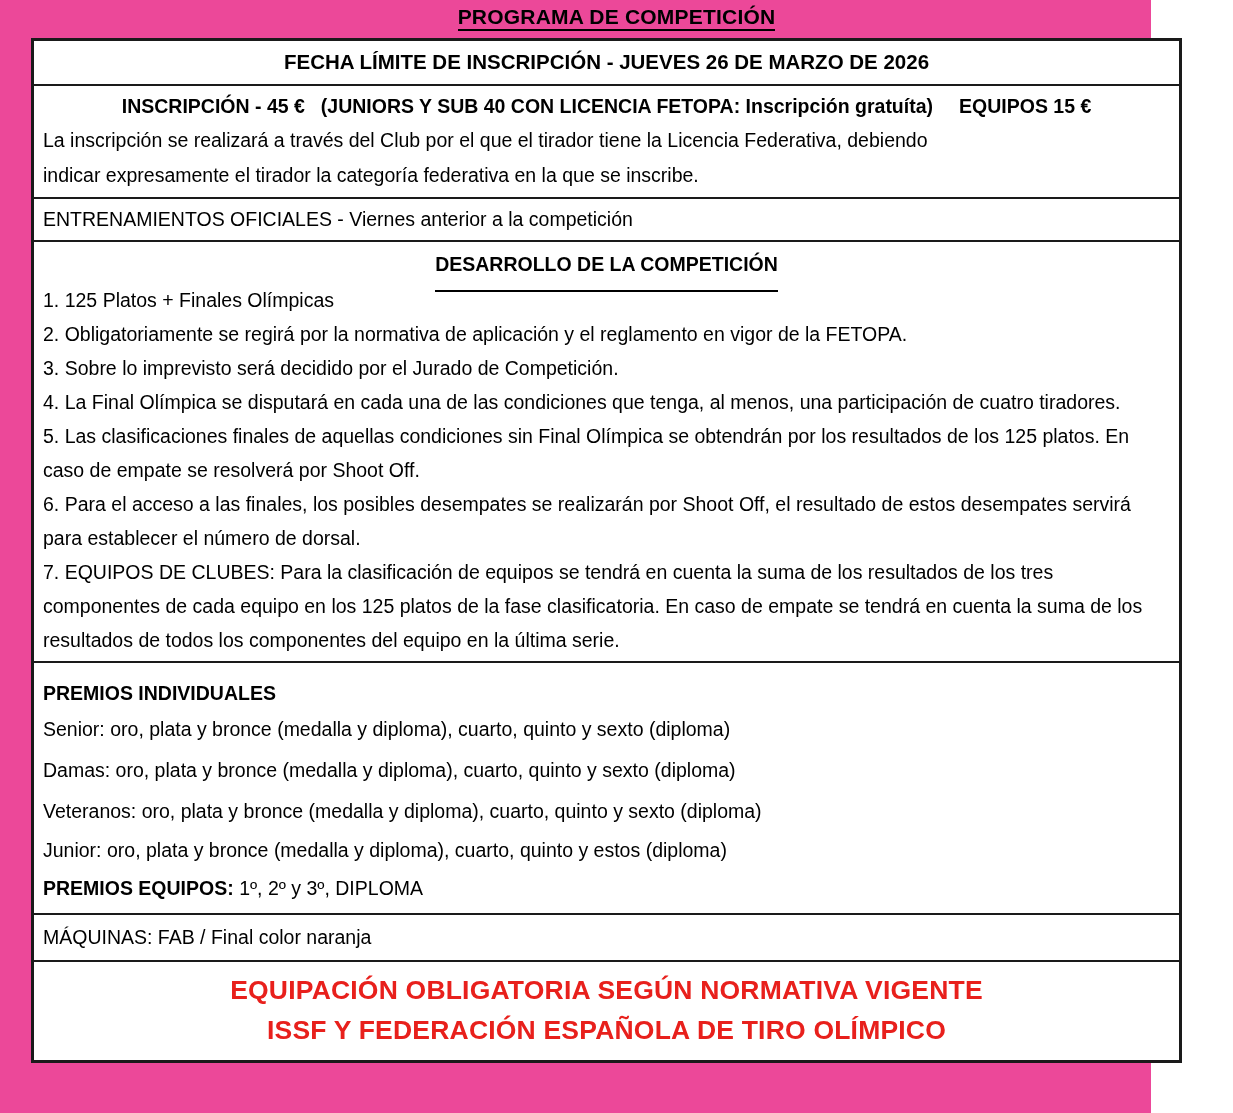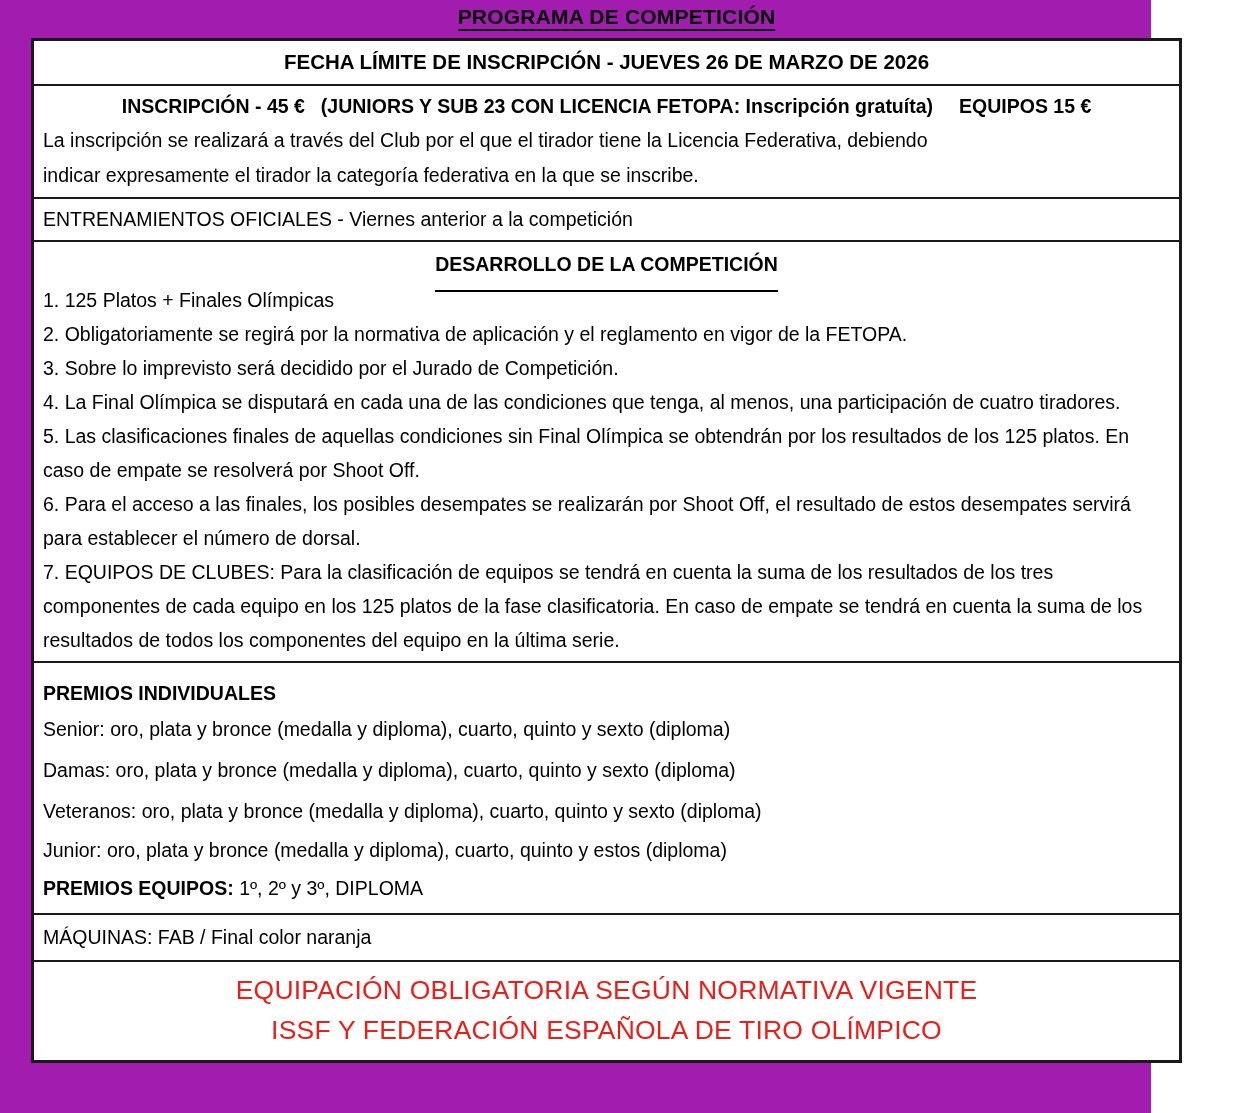--- a/index.html
+++ b/index.html
@@ -12,21 +12,21 @@
     height: 1113px;
     font-family: "Liberation Sans", sans-serif;
     color: #000000;
     overflow: hidden;
   }
 
   .page {
     position: relative;
     width: 1151px;
     height: 1113px;
-    background: #a21caf;
+    background: #ec4899;
   }
 
   
   .doc-title {
     position: absolute;
     left: 0;
     top: 3px;
     width: 1233px;
     text-align: center;
     font-size: 21px;
@@ -138,21 +138,21 @@
     line-height: 32px;
     padding: 6px 9px 7px 9px;
   }
 
   .red-banner {
     text-align: center;
     padding: 8px 0 10px 0;
   }
   .red-banner div {
     font-size: 26.5px;
-    font-weight: normal;
+    font-weight: bold;
     line-height: 40px;
     letter-spacing: 0.2px;
   }
 </style>
 </head>
 <body>
 
 <div class="page">
 
   <div class="doc-title">
@@ -164,21 +164,21 @@
 
       <tr>
         <td>
           <div class="row-center-bold">FECHA LÍMITE DE INSCRIPCIÓN - JUEVES 26 DE MARZO DE 2026</div>
         </td>
       </tr>
 
       <tr>
         <td>
           <div class="insc-head">
-            <span>INSCRIPCIÓN - 45 €</span><span class="gap-s"></span><span>(JUNIORS Y SUB 23 CON LICENCIA FETOPA: Inscripción gratuíta)</span><span class="gap-m"></span><span>EQUIPOS 15 €</span>
+            <span>INSCRIPCIÓN - 45 €</span><span class="gap-s"></span><span>(JUNIORS Y SUB 40 CON LICENCIA FETOPA: Inscripción gratuíta)</span><span class="gap-m"></span><span>EQUIPOS 15 €</span>
           </div>
           <div class="para">
             <span>La inscripción se realizará a través del Club por el que el tirador tiene la Licencia Federativa, debiendo</span><br>
             <span>indicar expresamente el tirador la categoría federativa en la que se inscribe.</span>
           </div>
         </td>
       </tr>
 
       <tr>
         <td>

